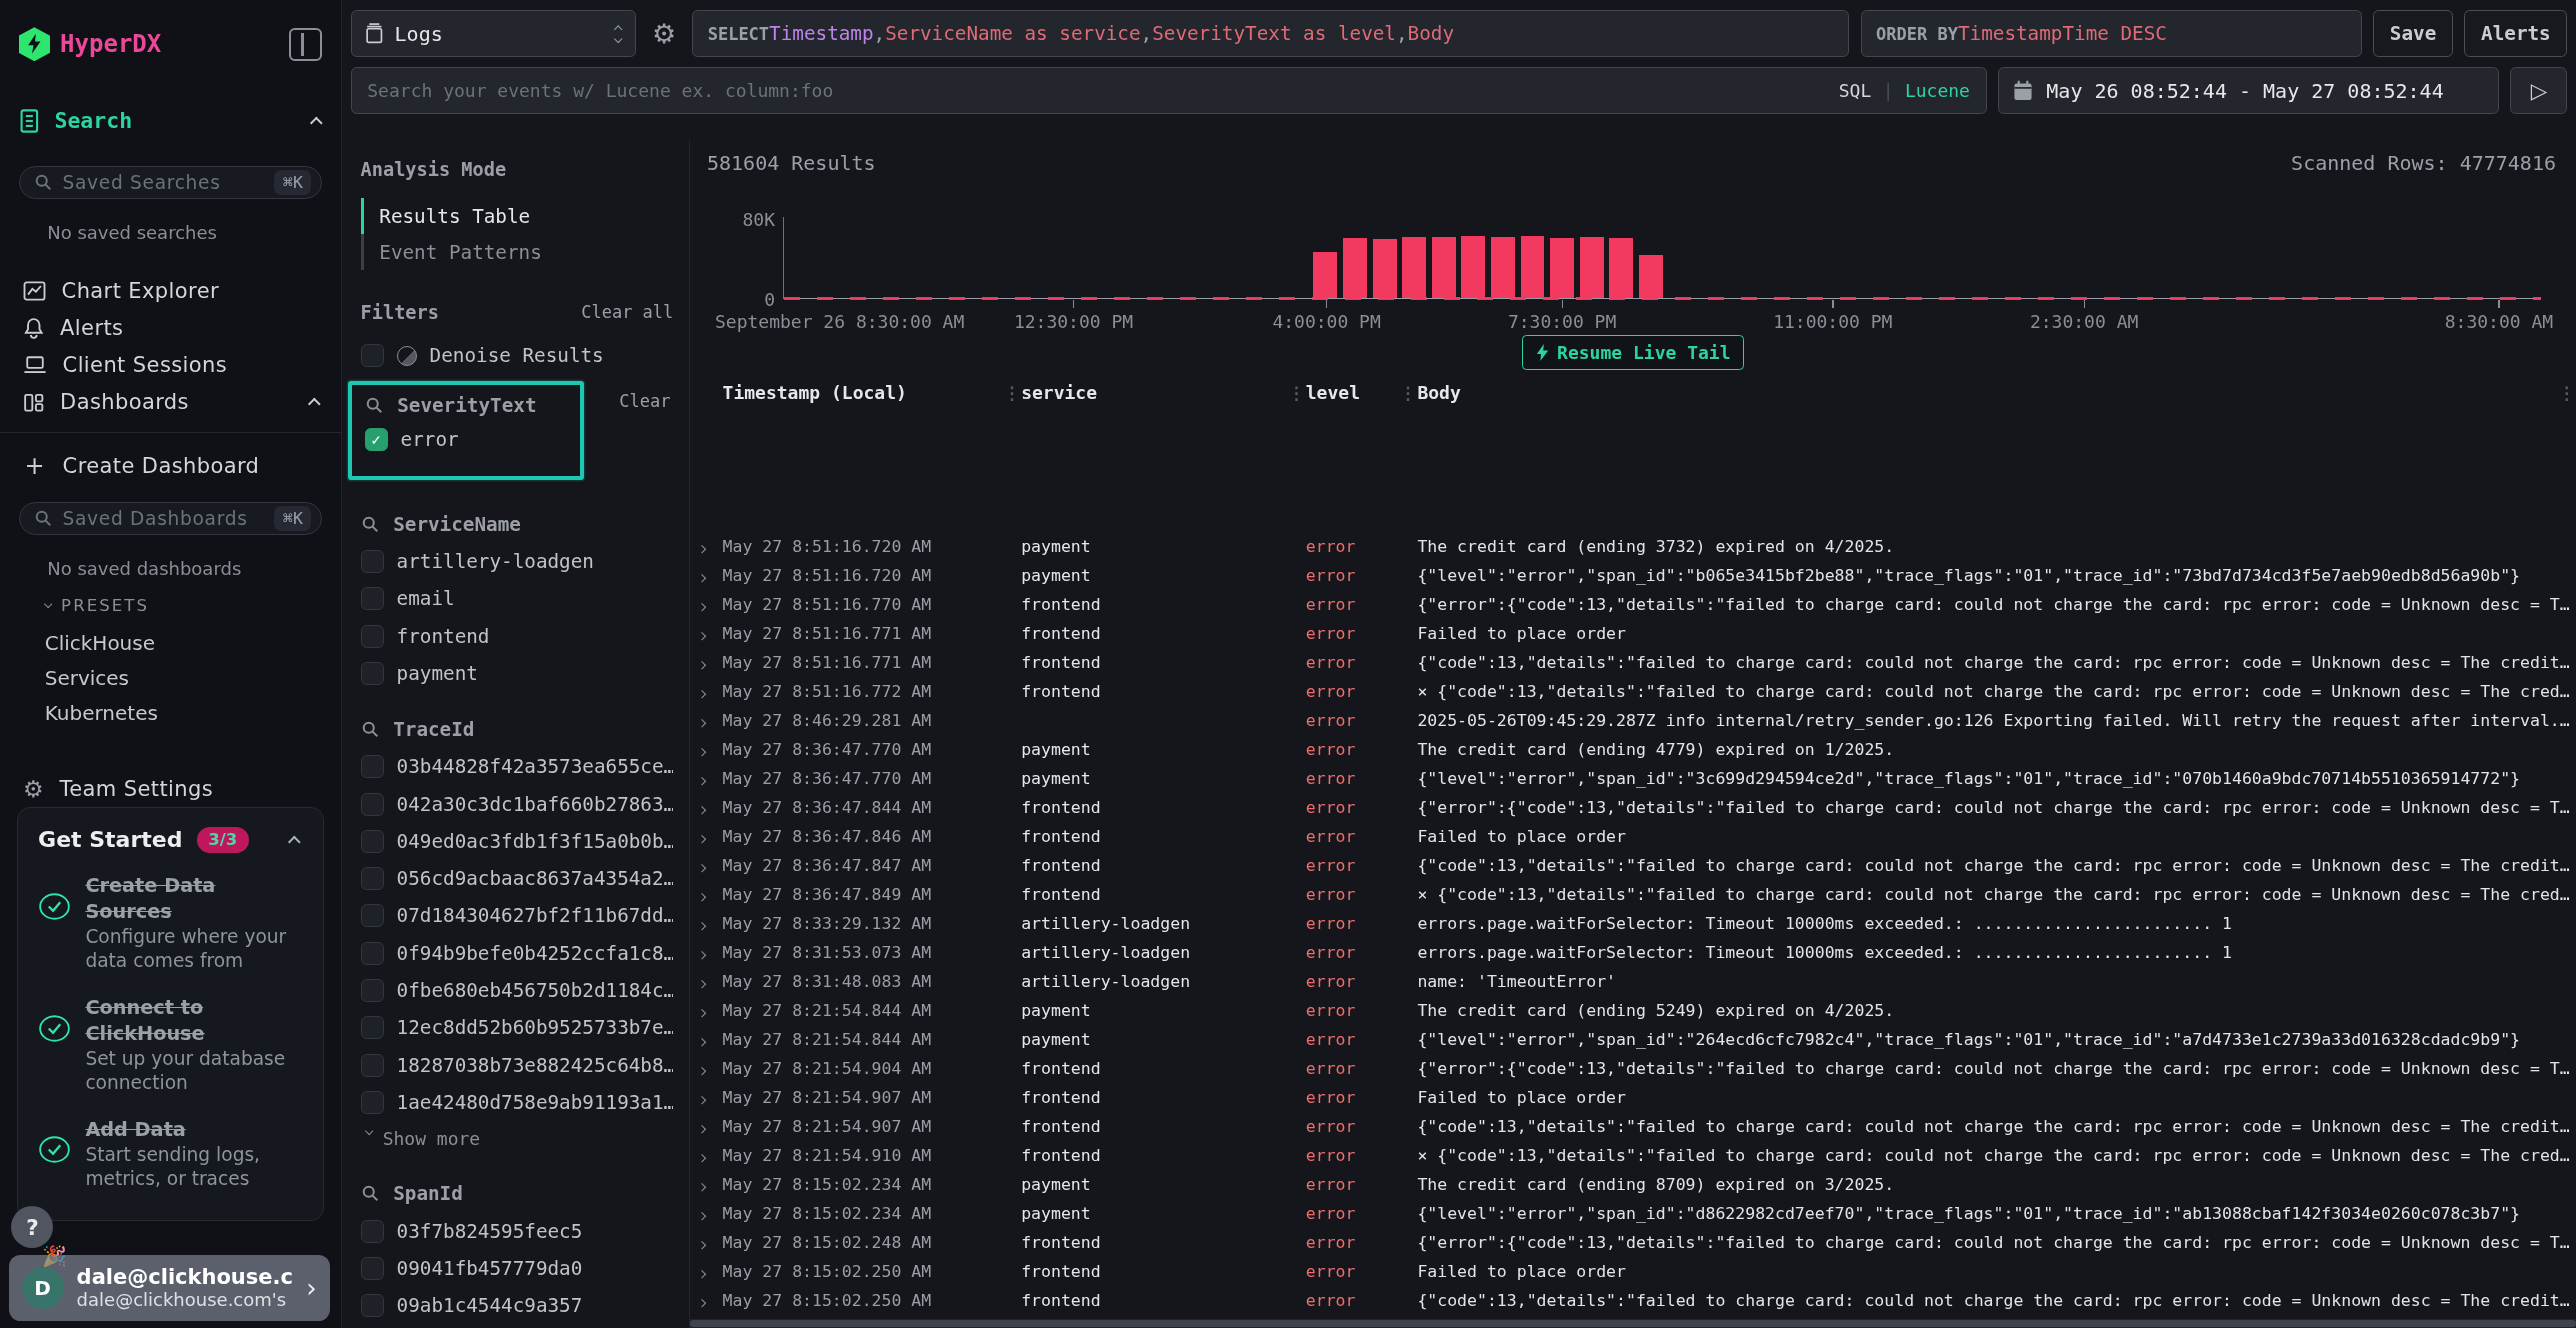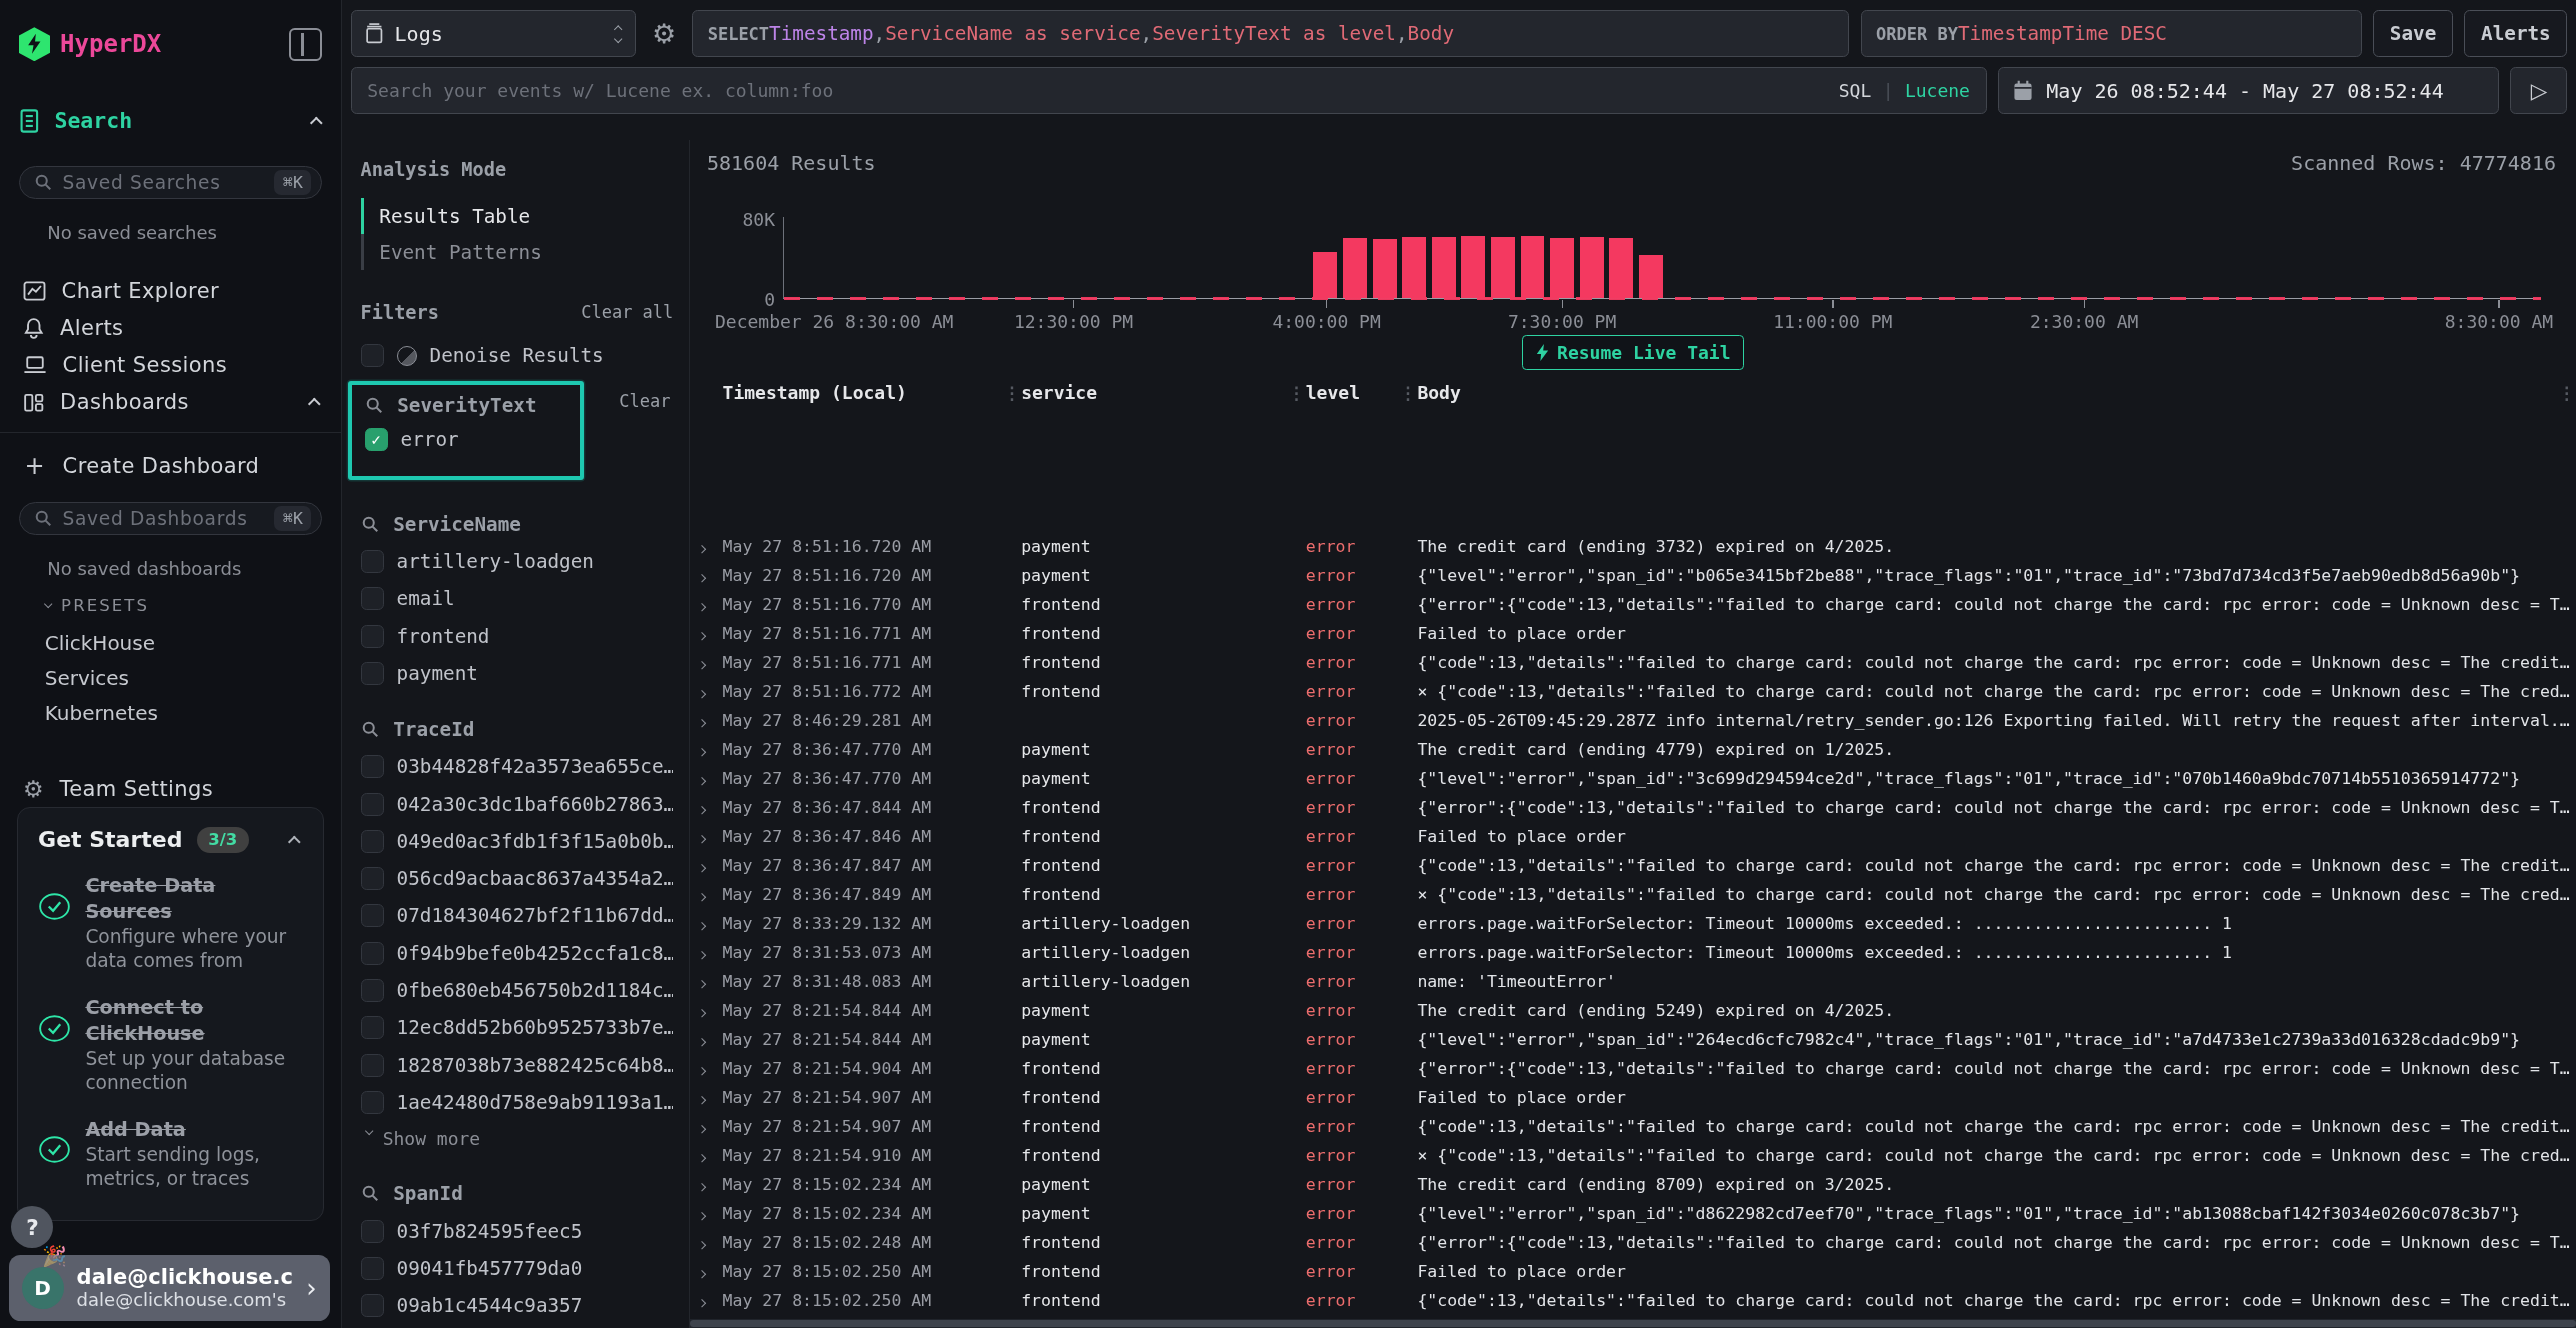--- a/index.html
+++ b/index.html
@@ -47,21 +47,21 @@
   .plus { font-size:24px; color:#c9ccd2; width:24px; text-align:center; }
   .presets-head { display:flex; align-items:center; gap:10px; color:#8b8e96; font-size:16.5px; letter-spacing:2.1px; margin:4.3px 0 10px 29px; cursor:pointer; }
   .preset-item { color:#c6c9cf; font-size:20px; padding:5.7px 0 5.7px 29px; cursor:pointer; }
   .team-row { margin-top:39px; }
   .gear-char { font-size:23px; color:#9ba0a8; }
   .side-spacer { flex:1; }
   
   .gs-card { border:1.4px solid #272a31; background:#15181e; border-radius:13px; padding:18.6px 20px 7.2px 20px; margin:0 1.4px 107px 1.4px; position:relative; }
   .gs-head { display:flex; align-items:center; gap:14.3px; margin-bottom:20px; }
   .gs-title { font-weight:bold; font-size:22px; color:#eceef0; }
-  .gs-badge { background:#404040; color:#43dca4; font-weight:bold; font-size:16.5px; border-radius:715px; padding:3.6px 11.4px; }
+  .gs-badge { background:#be185d; color:#43dca4; font-weight:bold; font-size:16.5px; border-radius:715px; padding:3.6px 11.4px; }
   .gs-head .chv { color:#aeb2b9; margin-left:auto; margin-right:4.3px; }
   .gs-item { display:flex; gap:14.3px; margin-bottom:21.5px; }
   .gs-check { flex:none; margin-top:18.6px; }
   .gs-item-title { color:#9b9fa7; font-weight:bold; font-size:19.3px; text-decoration:line-through; line-height:1.35; }
   .gs-item-desc { color:#8f939b; font-size:18.6px; line-height:1.3; }
   .help-fab { position:absolute; left:11.4px; bottom:80px; width:42px; height:42px; border-radius:50%; background:#50555f; color:#e8eaee; font-weight:bold; font-size:21.5px; display:flex; align-items:center; justify-content:center; cursor:pointer; }
   .celebration { position:absolute; left:42px; bottom:60px; font-size:20px; }
   .user-chip {
     position:absolute; left:8.6px; right:11.4px; bottom:7.2px; height:66px;
     background:rgba(122,127,141,.72); border-radius:11.4px; display:flex; align-items:center; gap:13px;
@@ -533,21 +533,21 @@
               <div class="bar" style="left: 36.876%; width: 1.363%; height: 61px;"></div>
               <div class="bar" style="left: 38.56%; width: 1.363%; height: 62px;"></div>
               <div class="bar" style="left: 40.244%; width: 1.363%; height: 61px;"></div>
               <div class="bar" style="left: 41.928%; width: 1.363%; height: 62px;"></div>
               <div class="bar" style="left: 43.612%; width: 1.363%; height: 60px;"></div>
               <div class="bar" style="left: 45.296%; width: 1.363%; height: 61px;"></div>
               <div class="bar" style="left: 46.98%; width: 1.363%; height: 60px;"></div>
               <div class="bar" style="left: 48.664%; width: 1.363%; height: 43px;"></div>
             </div>
           <div class="ticks" id="ticks">
-              <div class="ticklab first" style="left: -68px;">December 26 8:30:00 AM</div>
+              <div class="ticklab first" style="left: -68px;">September 26 8:30:00 AM</div>
               <div class="tickmark" style="left: 16.5%;"></div>
               <div class="ticklab" style="left: 16.5%;">12:30:00 PM</div>
               <div class="tickmark" style="left: 30.9%;"></div>
               <div class="ticklab" style="left: 30.9%;">4:00:00 PM</div>
               <div class="tickmark" style="left: 44.3%;"></div>
               <div class="ticklab" style="left: 44.3%;">7:30:00 PM</div>
               <div class="tickmark" style="left: 59.7%;"></div>
               <div class="ticklab" style="left: 59.7%;">11:00:00 PM</div>
               <div class="tickmark" style="left: 74%;"></div>
               <div class="ticklab" style="left: 74%;">2:30:00 AM</div>

